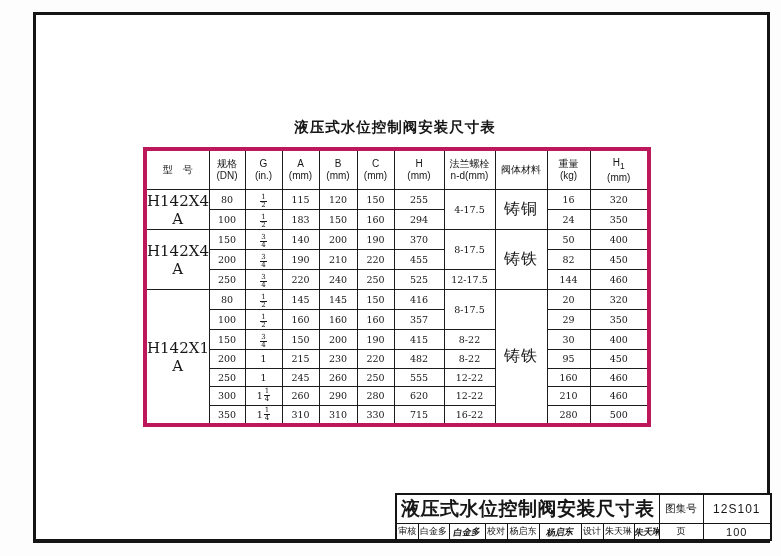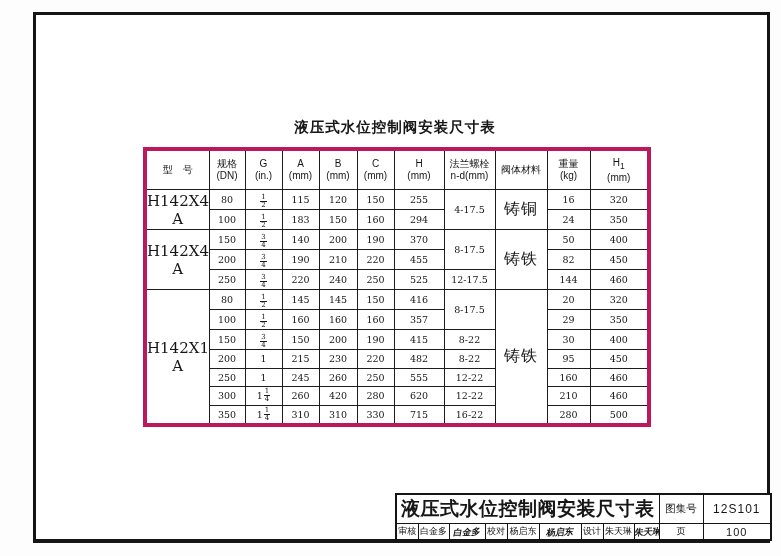--- a/index.html
+++ b/index.html
@@ -288,21 +288,21 @@
       <tr>
         <td>300</td>
         <td><span class="gval">
             <span class="whole">1</span>
             <span class="frac">
               <span class="num">1</span>
               <span class="den">4</span>
             </span>
           </span></td>
         <td>260</td>
-        <td>420</td>
+        <td>290</td>
         <td>280</td>
         <td>620</td>
         <td>12-22</td>
         <td>210</td>
         <td>460</td>
       </tr>
       <tr>
         <td>350</td>
         <td><span class="gval">
             <span class="whole">1</span>

